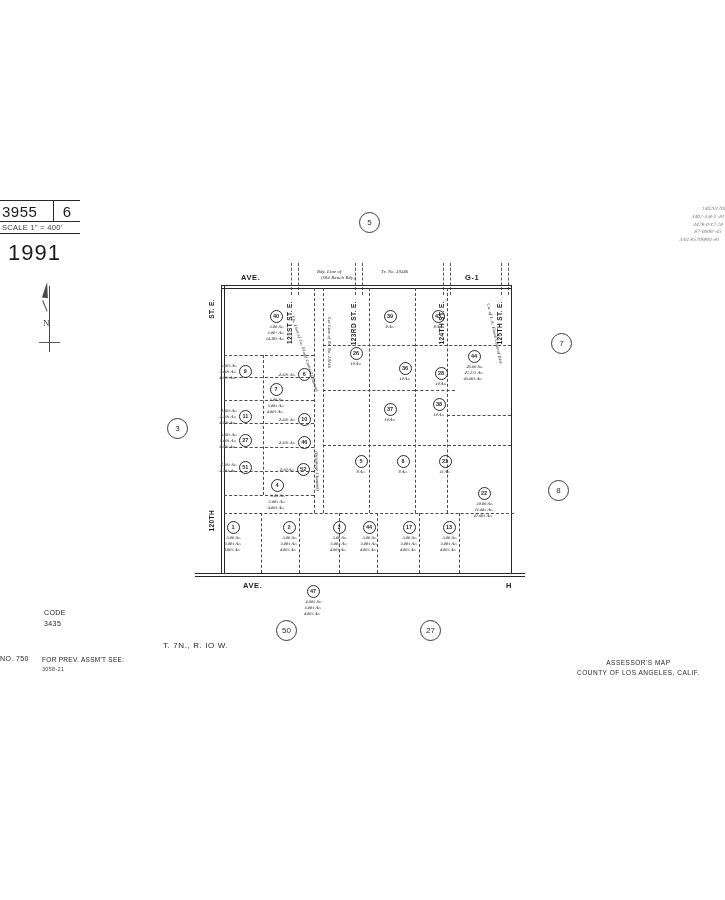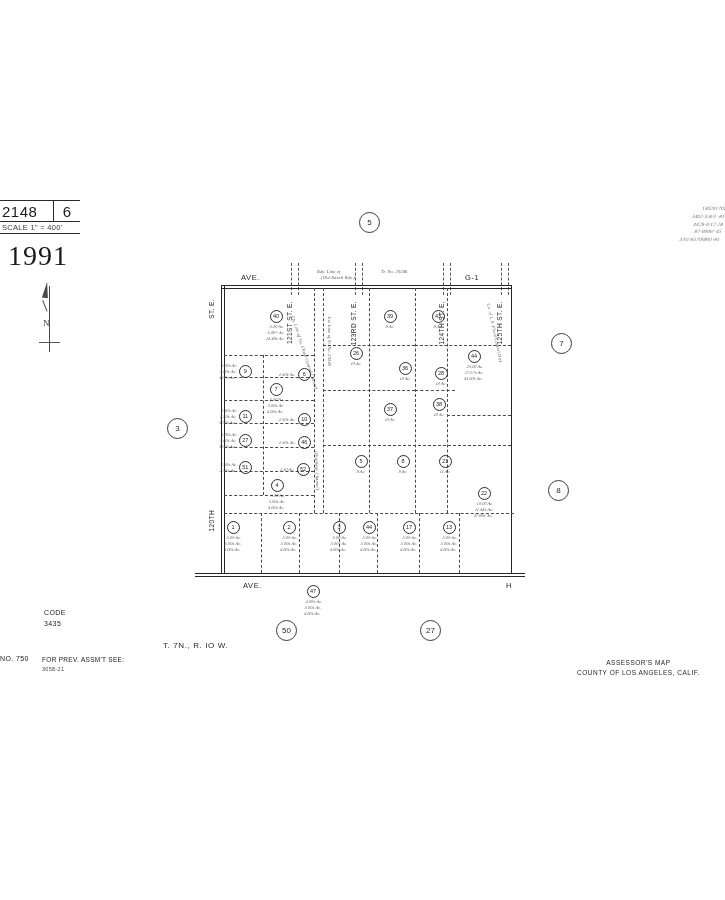--- a/index.html
+++ b/index.html
@@ -47,22 +47,22 @@
     justify-content: center;
   }
   #scale-row {
     border-bottom: 1px solid #2a2a2a;
     font-size: 7.5px;
     letter-spacing: 0.3px;
     padding: 1px 0 1px 2px;
     color: #3a3a3a;
   }
   #map-year {
-    font-family: Liberation Serif, serif;
-    font-size: 28px;
+    font-family: Liberation Sans, sans-serif;
+    font-size: 22px;
     letter-spacing: 1px;
     padding: 6px 0 0 8px;
   }
 
   
   #north-arrow {
     left: 30px; top: 280px;
     width: 40px; height: 75px;
   }
   #north-arrow .shaft {
@@ -130,21 +130,21 @@
   #ref-top    { left: 359px; top: 212px; }
   #ref-left   { left: 167px; top: 418px; }
   #ref-right-upper { left: 551px; top: 333px; }
   #ref-right-lower { left: 548px; top: 480px; }
   #ref-bottom-left { left: 276px; top: 620px; }
   #ref-bottom-right{ left: 420px; top: 620px; }
 
   
   #map-area {
     left: 195px; top: 255px;
-    width: 330px; height: 345px;
+    width: 330px; height: 345px; font-weight: bold;
   }
 
   
   .street-v {
     position: absolute;
     font-size: 6.5px;
     letter-spacing: 0.4px;
     color: #1f1f1f;
     writing-mode: vertical-rl;
     transform: rotate(180deg);
@@ -258,21 +258,21 @@
     letter-spacing: 0.5px;
     color: #1f1f1f;
     text-align: center;
   }
 </style>
 </head>
 <body>
 
 <div class="abs" id="title-block">
   <div id="pagenum-row">
-    <div id="book-number">2148</div>
+    <div id="book-number">3955</div>
     <div id="page-number">6</div>
   </div>
   <div id="scale-row">SCALE 1" = 400'</div>
   <div id="map-year">1991</div>
 </div>
 
 <div class="abs" id="north-arrow">
   <div class="shaft"></div>
   <div class="head"></div>
   <div class="barb"></div>

